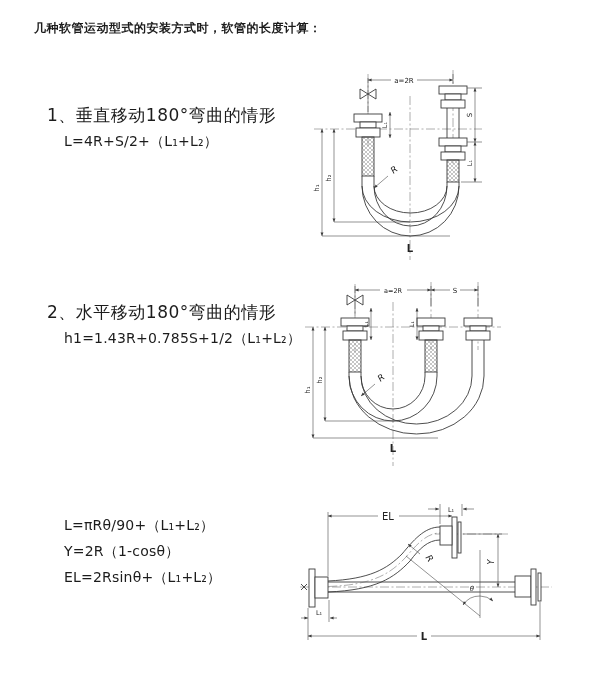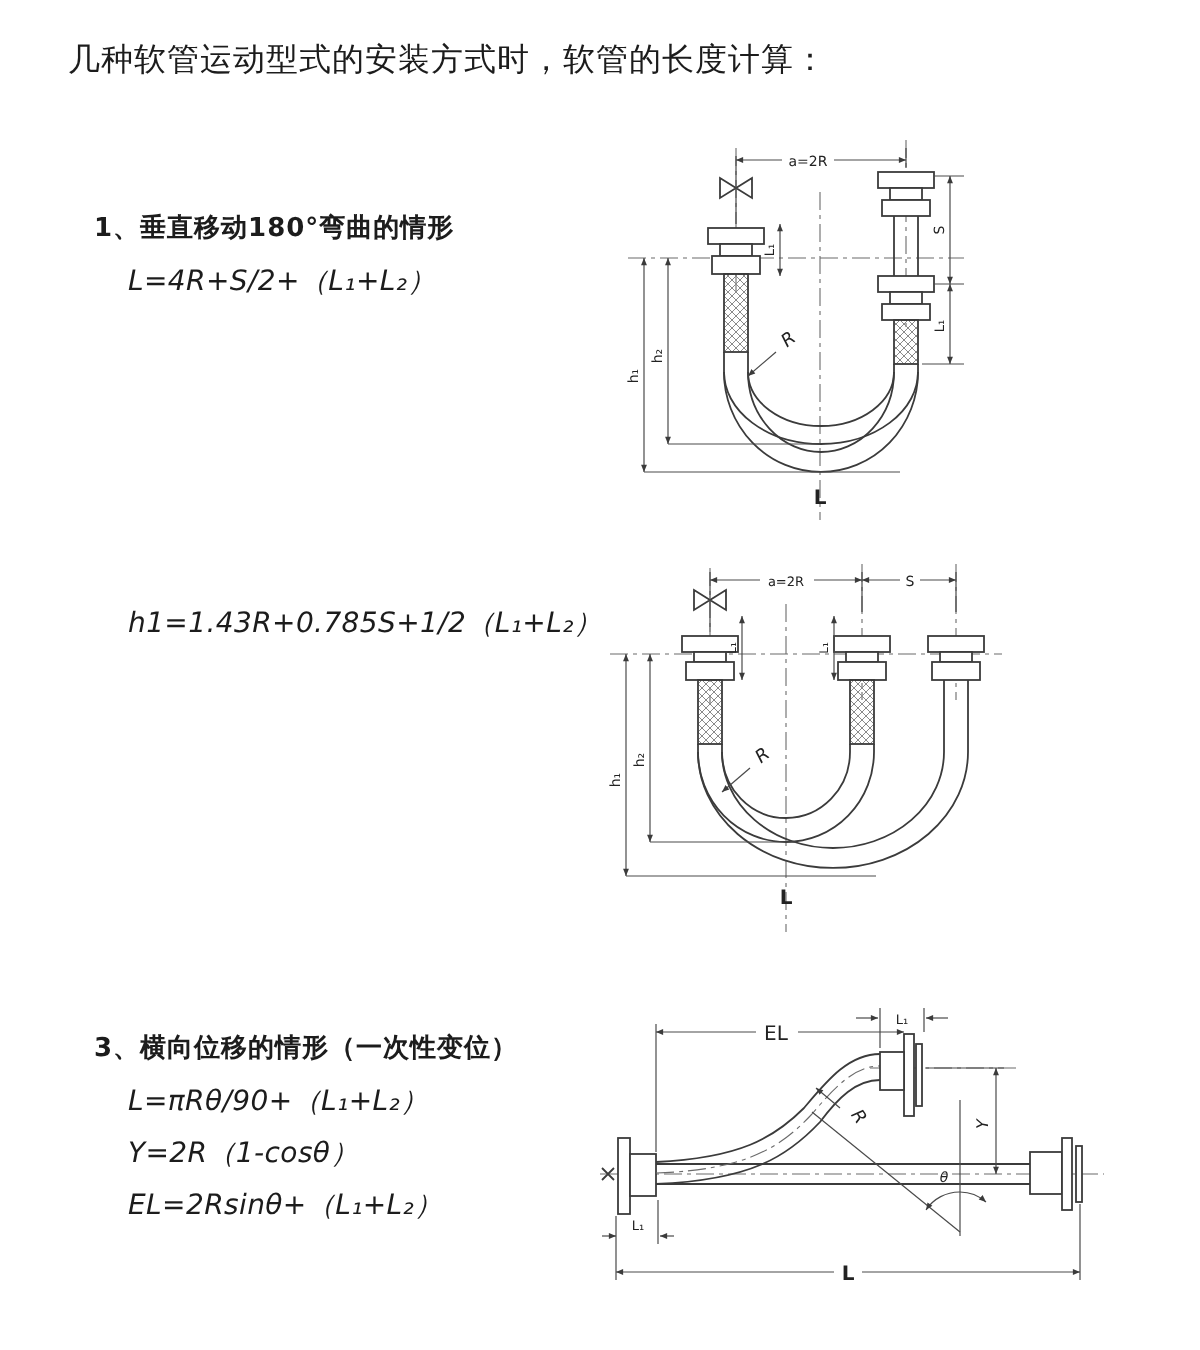--- a/index.html
+++ b/index.html
@@ -1,21 +1,21 @@
 <!DOCTYPE html>
 <html><head>
 <meta charset="utf-8">
 <style>
   html,body{margin:0;padding:0;background:#fff;}
   .page{position:relative;width:600px;height:675px;background:#ffffff;overflow:hidden;
         font-family:"DejaVu Sans","Liberation Sans",sans-serif;color:#1c1c1c;}
-  .title{position:absolute;left:34px;top:20px;font-size:16px;font-weight:normal;letter-spacing:0.5px;}
+  .title{position:absolute;left:34px;top:20px;font-size:12px;font-weight:bold;letter-spacing:0.5px;}
   .section{position:absolute;left:47px;}
-  .sec-heading{font-size:13px;font-weight:bold;line-height:26px;letter-spacing:0.5px;white-space:nowrap;}
-  .formula{font-size:14px;font-weight:normal;line-height:26px;padding-left:17px;letter-spacing:0.2px;white-space:nowrap;font-style:italic;}
+  .sec-heading{font-size:17px;font-weight:normal;line-height:26px;letter-spacing:0.5px;white-space:nowrap;}
+  .formula{font-size:14px;font-weight:normal;line-height:26px;padding-left:17px;letter-spacing:0.2px;white-space:nowrap;}
   .diagram{position:absolute;}
   svg{overflow:visible;}
   svg text{font-family:"DejaVu Sans","Liberation Sans",sans-serif;fill:#222;}
   .ln{stroke:#3b3b3b;stroke-width:0.9;fill:none;}
   .thin{stroke:#4a4a4a;stroke-width:0.6;fill:none;}
   .cl{stroke:#6b6b6b;stroke-width:0.55;fill:none;stroke-dasharray:9 2.5 2 2.5;}
   .dim{stroke:#4a4a4a;stroke-width:0.6;fill:none;}
   .fl{fill:#ffffff;stroke:#3b3b3b;stroke-width:0.9;}
   .wbg{fill:#ffffff;stroke:none;}
 </style>
@@ -36,25 +36,25 @@
   </svg>
 
   <div class="title">几种软管运动型式的安装方式时，软管的长度计算：</div>
 
   <div class="section" style="top:102px">
     <div class="sec-heading">1、垂直移动180°弯曲的情形</div>
     <div class="formula">L=4R+S/2+（L₁+L₂）</div>
   </div>
 
   <div class="section" style="top:299px">
+    <div class="sec-heading">2、水平移动180°弯曲的情形</div>
     <div class="formula">h1=1.43R+0.785S+1/2（L₁+L₂）</div>
   </div>
 
   <div class="section" style="top:512px">
-    <div class="sec-heading">3、横向位移的情形（一次性变位）</div>
     <div class="formula">L=πRθ/90+（L₁+L₂）</div>
     <div class="formula">Y=2R（1-cosθ）</div>
     <div class="formula">EL=2Rsinθ+（L₁+L₂）</div>
   </div>
 
   <div class="diagram" style="left:310px;top:68px">
   <svg width="260" height="196" viewBox="0 0 260 196">
     <g>
       <path class="cl" d="M100,28 V192"></path>
       <path class="cl" d="M58,6 V78"></path>

